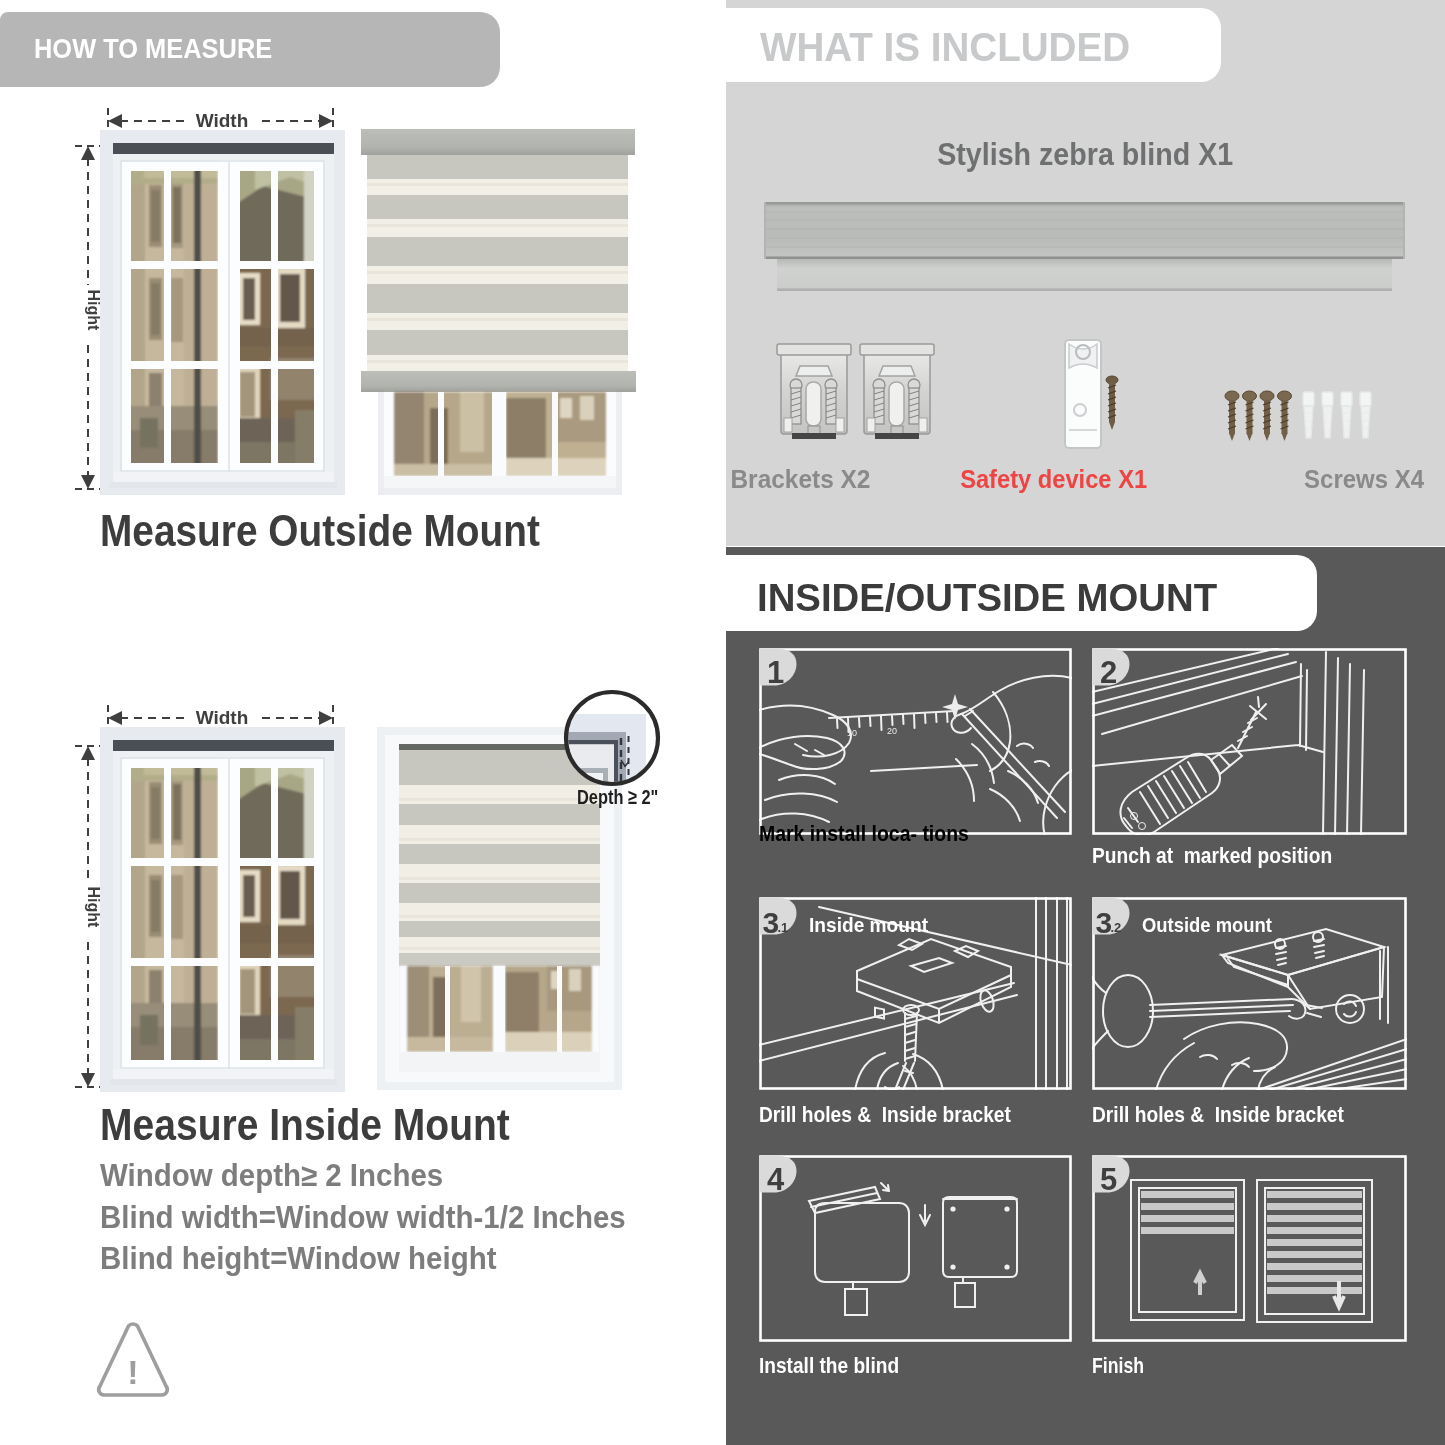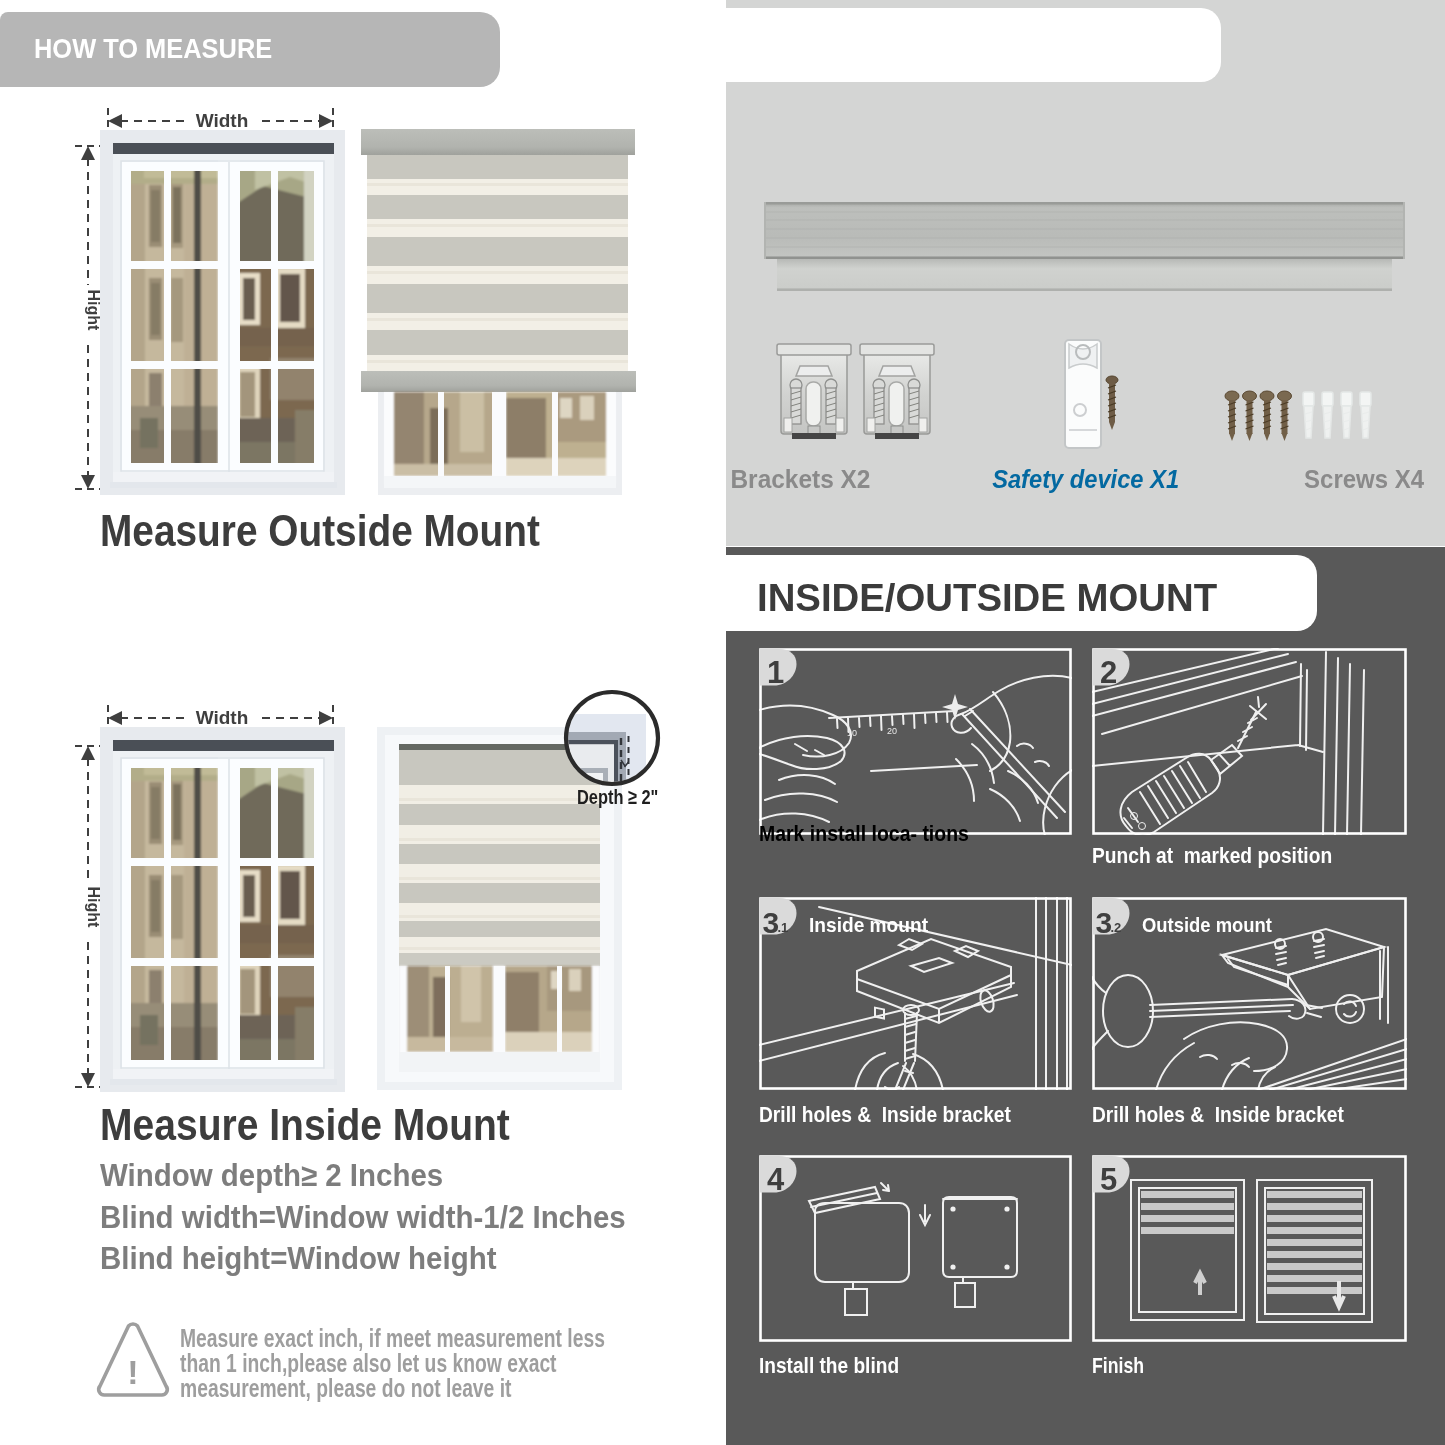--- a/index.html
+++ b/index.html
@@ -101,23 +101,24 @@
 </svg>
 <div class="abs b" style="left:577px;top:786px;font-size:21px;line-height:21px;color:#1f1f1f;"><span class="sx" style="transform:scaleX(0.78);">Depth ≥ 2"</span></div>
 
 <div class="abs b" style="left:100px;top:1103px;font-size:44px;line-height:44px;color:#3d3d3d;"><span class="sx" style="transform:scaleX(0.887);">Measure Inside Mount</span></div>
 <div class="abs b" style="left:100px;top:1155px;font-size:31px;line-height:41.5px;color:#7d7d7d;"><span class="sx" style="transform:scaleX(0.95);">Window depth≥ 2 Inches<br>Blind width=Window width-1/2 Inches<br>Blind height=Window height</span></div>
 
 <svg class="abs" style="left:90px;top:1318px;" width="86" height="88" viewBox="0 0 86 88">
   <path d="M38.5,8 a6,6 0 0 1 9,0 L76,68 a5.5,5.5 0 0 1 -4.5,9 L14.5,77 a5.5,5.5 0 0 1 -4.5,-9 Z" fill="none" stroke="#9e9e9e" stroke-width="3.6" stroke-linejoin="round"></path>
   <text x="43" y="66" font-size="34" font-weight="bold" fill="#9e9e9e" text-anchor="middle">!</text>
 </svg>
-<div class="abs b" style="left:180px;top:1326px;font-size:25.5px;line-height:24.9px;color:#9e9e9e;"><span class="sx" style="transform:scaleX(0.757);">Measure exact inch, if meet measurement less<br>than 1 inch,please also let us know exact<br>measurement, please do not leave it</span></div>
 
 <div class="abs" style="left:722px;top:8px;width:499px;height:74px;background:#ffffff;border-radius:0 20px 20px 0;"></div>
+<div class="abs b" style="left:760px;top:27px;font-size:41px;line-height:41px;color:#c8c9ca;"><span class="sx" style="transform:scaleX(0.941);">WHAT IS INCLUDED</span></div>
+<div class="abs b" style="left:726px;top:139px;width:719px;text-align:center;font-size:31px;line-height:31px;color:#6f7071;"><span class="sc" style="transform:scaleX(0.924);">Stylish zebra blind X1</span></div>
 
 <svg class="abs" style="left:760px;top:198px;" width="650" height="100" viewBox="0 0 650 100">
   <defs>
     <linearGradient id="railg" x1="0" y1="0" x2="0" y2="1">
       <stop offset="0" stop-color="#a2a4a1"></stop>
           <stop offset="0.1" stop-color="#bdbfbc"></stop>
       <stop offset="0.6" stop-color="#b9bbb8"></stop>
           <stop offset="0.95" stop-color="#c2c4c1"></stop>
       <stop offset="1" stop-color="#a5a7a4"></stop>
     </linearGradient>
@@ -225,21 +226,21 @@
     <line x1="545" y1="84" x2="552" y2="82" stroke="#e9eceb"></line>
         <line x1="545" y1="92" x2="552" y2="90" stroke="#e9eceb"></line>
         <line x1="546" y1="100" x2="551" y2="98" stroke="#e9eceb"></line>
   </g>
   <use href="#anch" x="19"></use>
       <use href="#anch" x="38"></use>
       <use href="#anch" x="57"></use>
 </svg>
 
 <div class="abs b" style="left:726px;top:466px;width:270px;font-size:26px;line-height:26px;color:#8a8a8a;"><span class="sc" style="transform:scaleX(0.94);">Brackets X2</span></div>
-<div class="abs b" style="left:951px;top:466px;width:270px;text-align:center;font-size:26px;line-height:26px;color:#0369a1;font-style:italic;"><span class="sc" style="transform:scaleX(0.911);">Safety device X1</span></div>
+<div class="abs b" style="left:951px;top:466px;width:270px;font-size:26px;line-height:26px;color:#ef4444;"><span class="sc" style="transform:scaleX(0.911);">Safety device X1</span></div>
 <div class="abs b" style="left:1159px;top:466px;width:270px;text-align:right;font-size:26px;line-height:26px;color:#8a8a8a;"><span class="sc" style="transform:scaleX(0.922);">Screws X4</span></div>
 
 <div class="abs" style="left:722px;top:555px;width:595px;height:76px;background:#ffffff;border-radius:0 20px 20px 0;"></div>
 <div class="abs b" style="left:757px;top:578px;font-size:39px;line-height:39px;color:#3b3b3b;"><span class="sx" style="transform:scaleX(0.983);">INSIDE/OUTSIDE MOUNT</span></div>
 
 <svg class="abs" style="left:759px;top:648px;" width="313" height="187" viewBox="0 0 313 187" id="p1">
   <g stroke="#f0f0f0" stroke-width="2" fill="none" stroke-linecap="round">
     <path d="M70,70 L196,63"></path>
     <path d="M78,71 l0.5,9 M89,70 l0.5,14 M100,70 l0.5,9 M111,69 l0.5,9 M122,68 l0.5,14 M133,68 l0.5,9 M144,67 l0.5,9 M155,66 l0.5,14 M166,66 l0.5,9 M177,65 l0.5,9 M188,64 l0.5,10"></path>
     <path d="M112,123 L218,117"></path>

